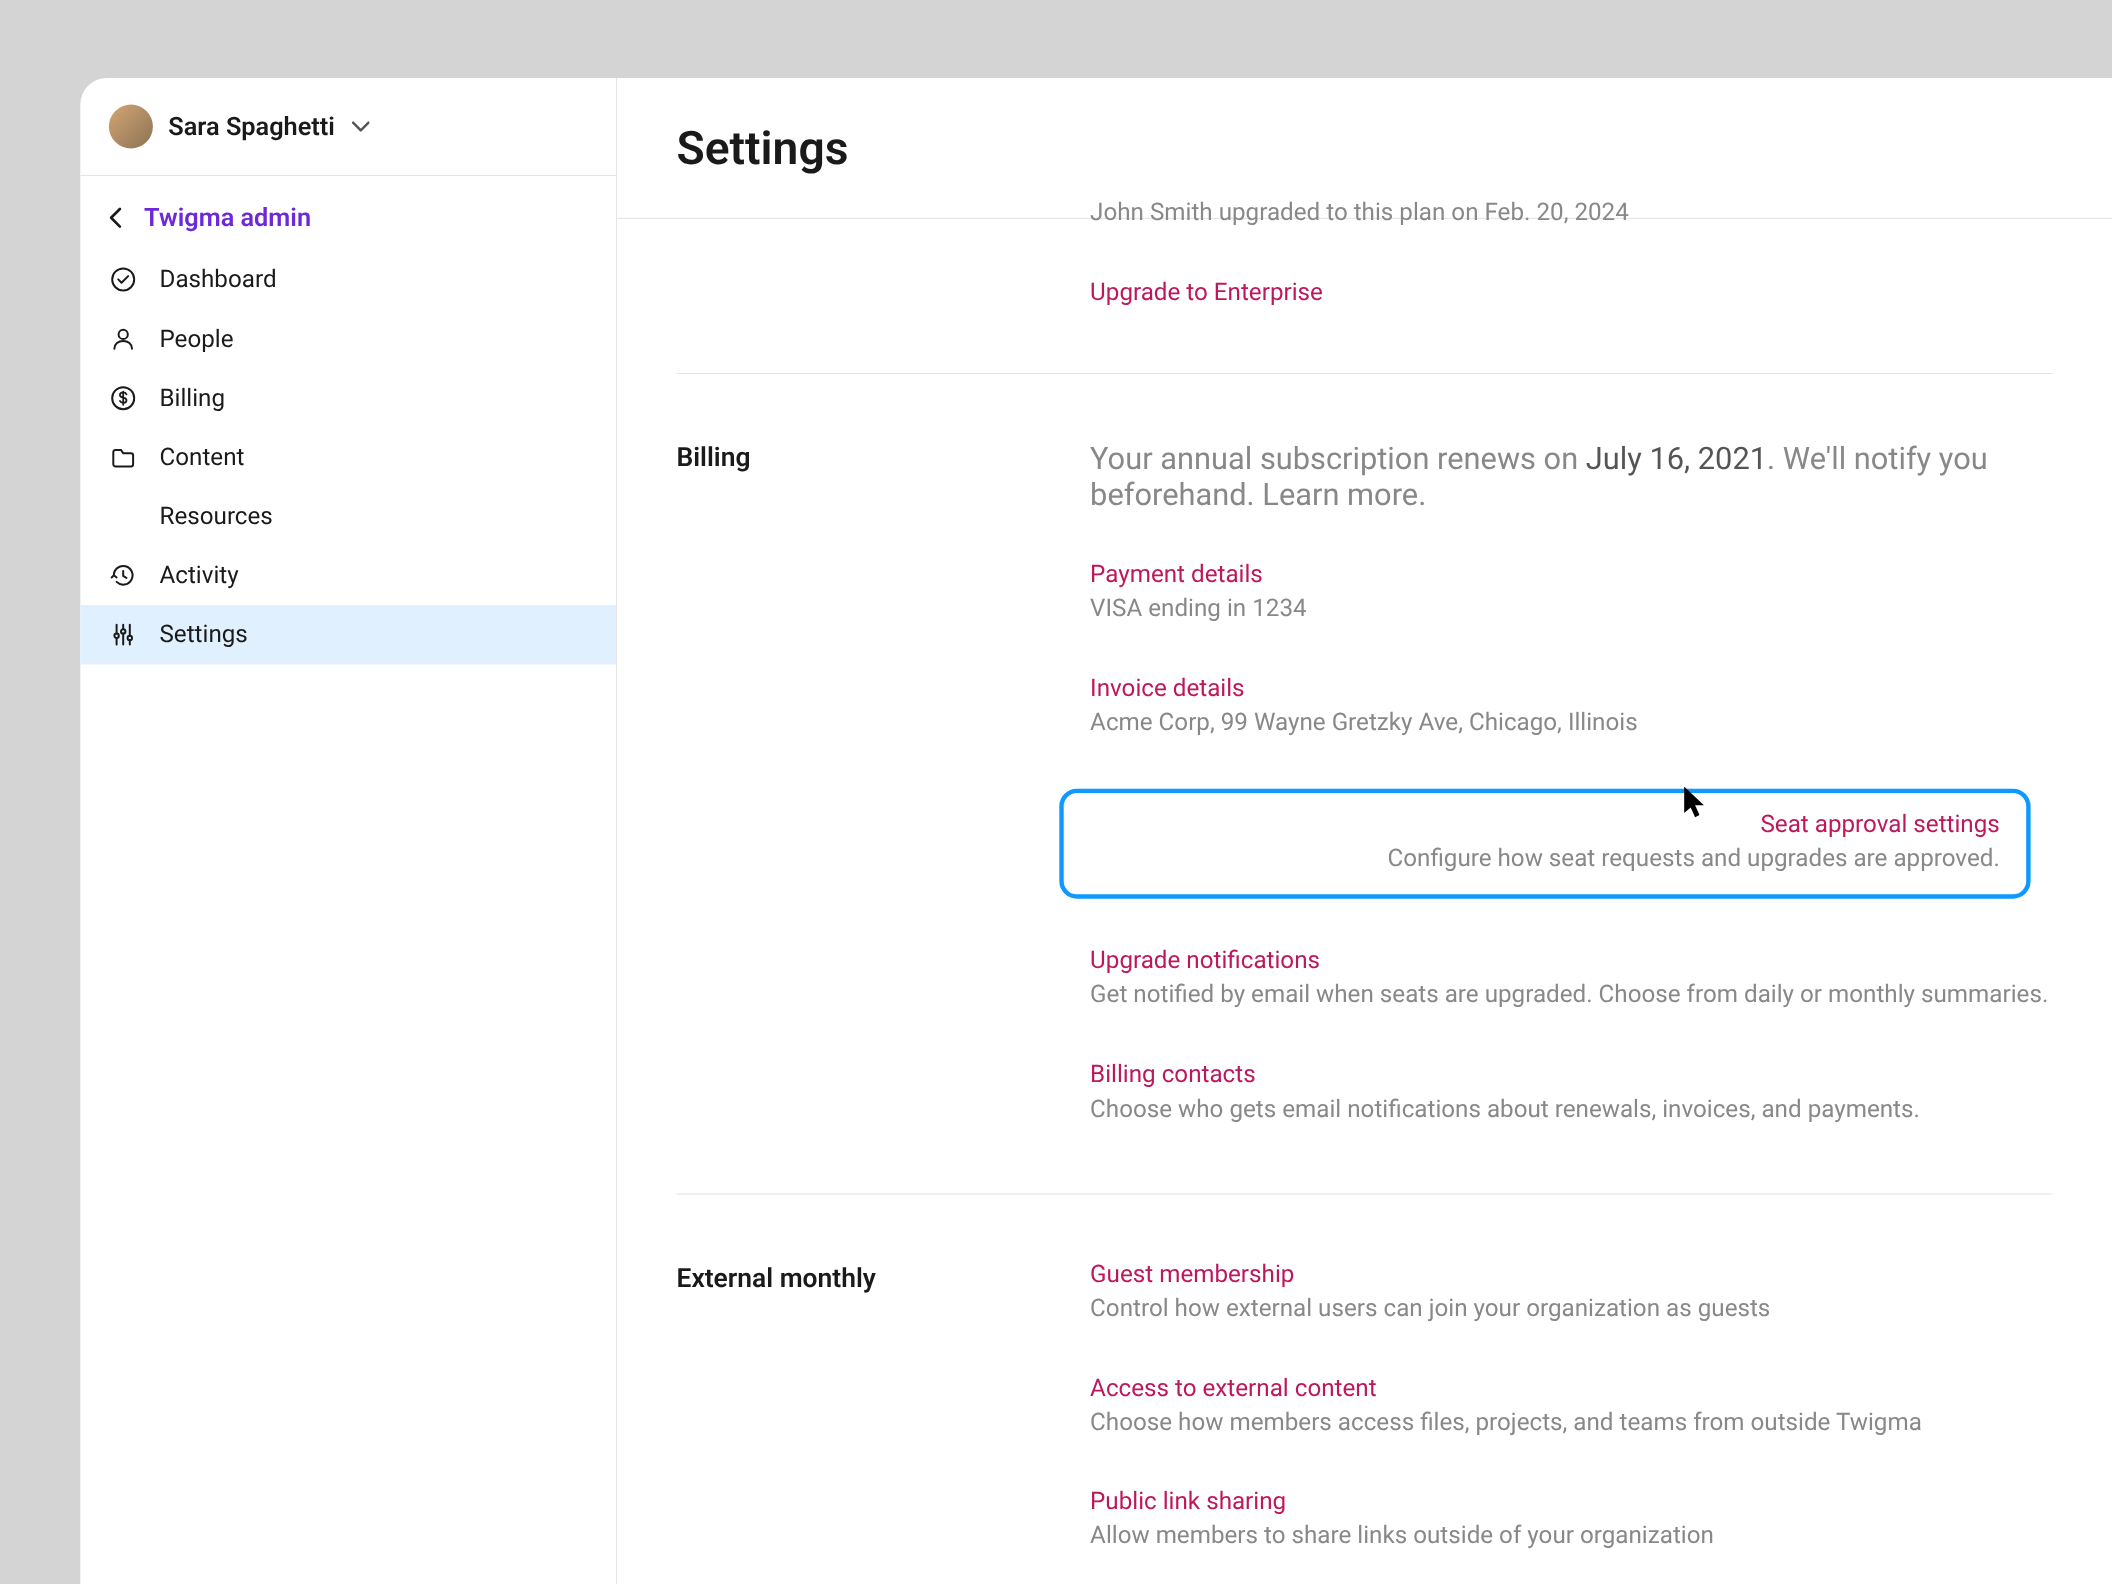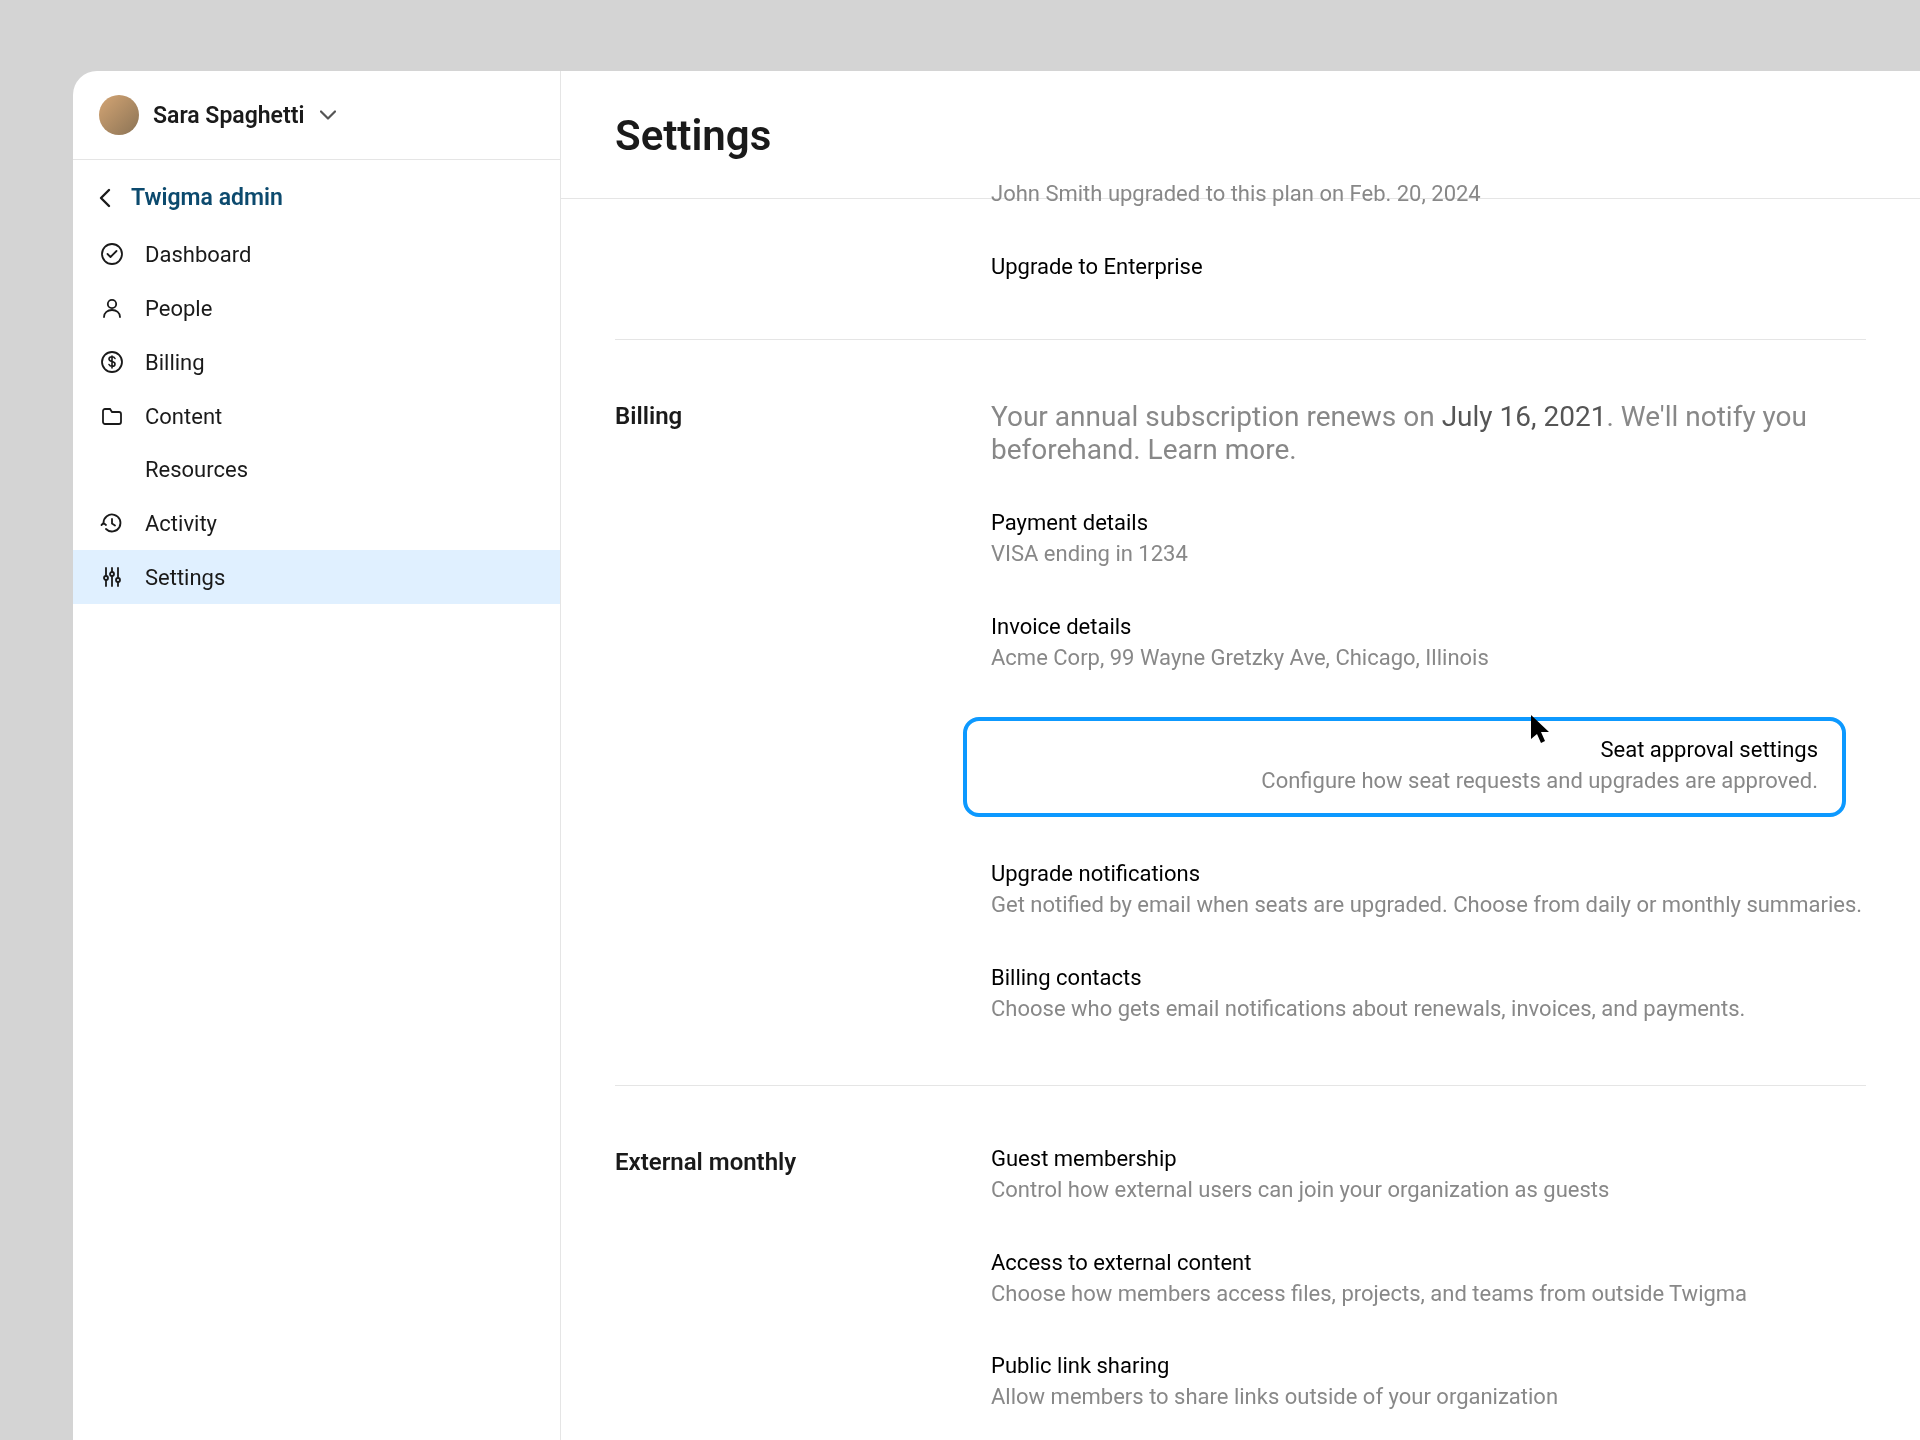--- a/index.html
+++ b/index.html
@@ -56,21 +56,21 @@
     }
     .back-row {
       padding: 24px 26px 16px 26px;
       display: flex;
       align-items: center;
       gap: 20px;
     }
     .admin-title {
       font-size: 23px;
       font-weight: 600;
-      color: #0c4a6e;
+      color: #6d28d9;
     }
     .nav-list {
       display: flex;
       flex-direction: column;
     }
     .nav-item {
       display: flex;
       align-items: center;
       gap: 20px;
       padding: 14px 26px;
@@ -137,21 +137,21 @@
       flex-direction: column;
       gap: 44px;
     }
     .setting-item {
       display: flex;
       flex-direction: column;
       gap: 4px;
     }
     .setting-title {
       font-size: 22px;
-      color: #000000;
+      color: #be185d;
     }
     .setting-desc {
       font-size: 22px;
       color: #888888;
       line-height: 1.4;
     }
     .highlighted {
       border: 4px solid #0d99ff;
       border-radius: 16px;
       padding: 16px 24px;

